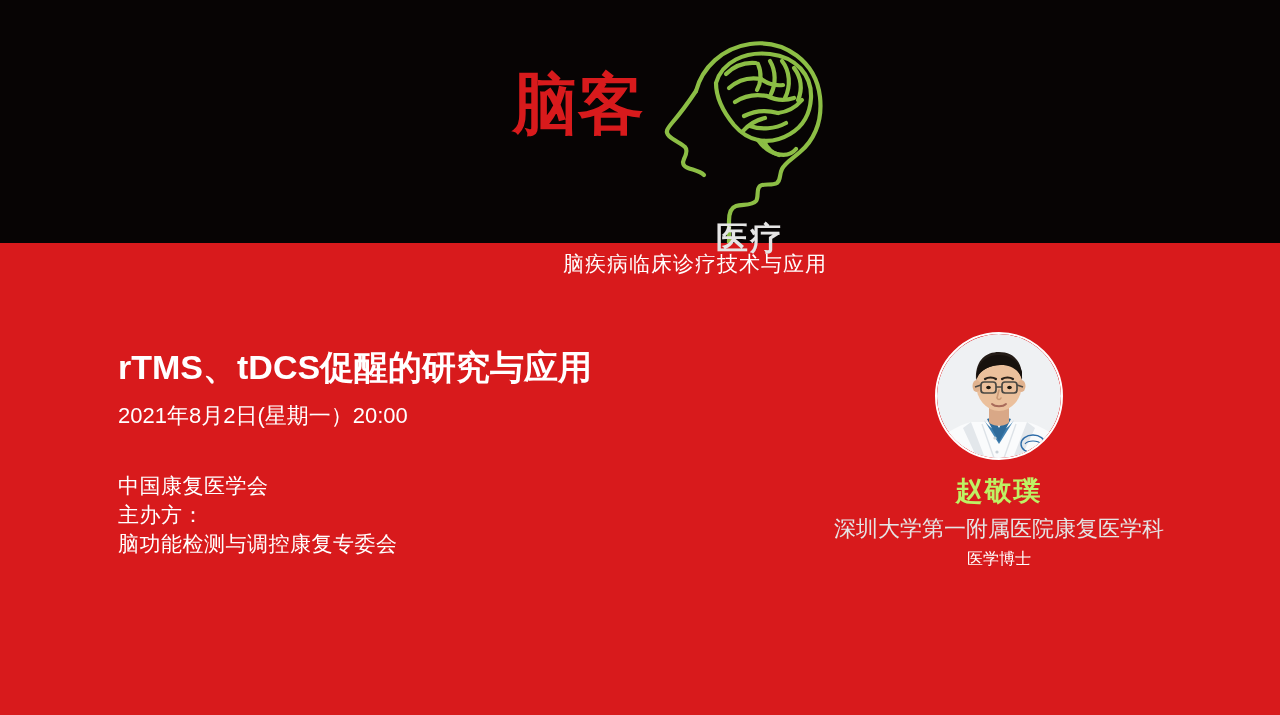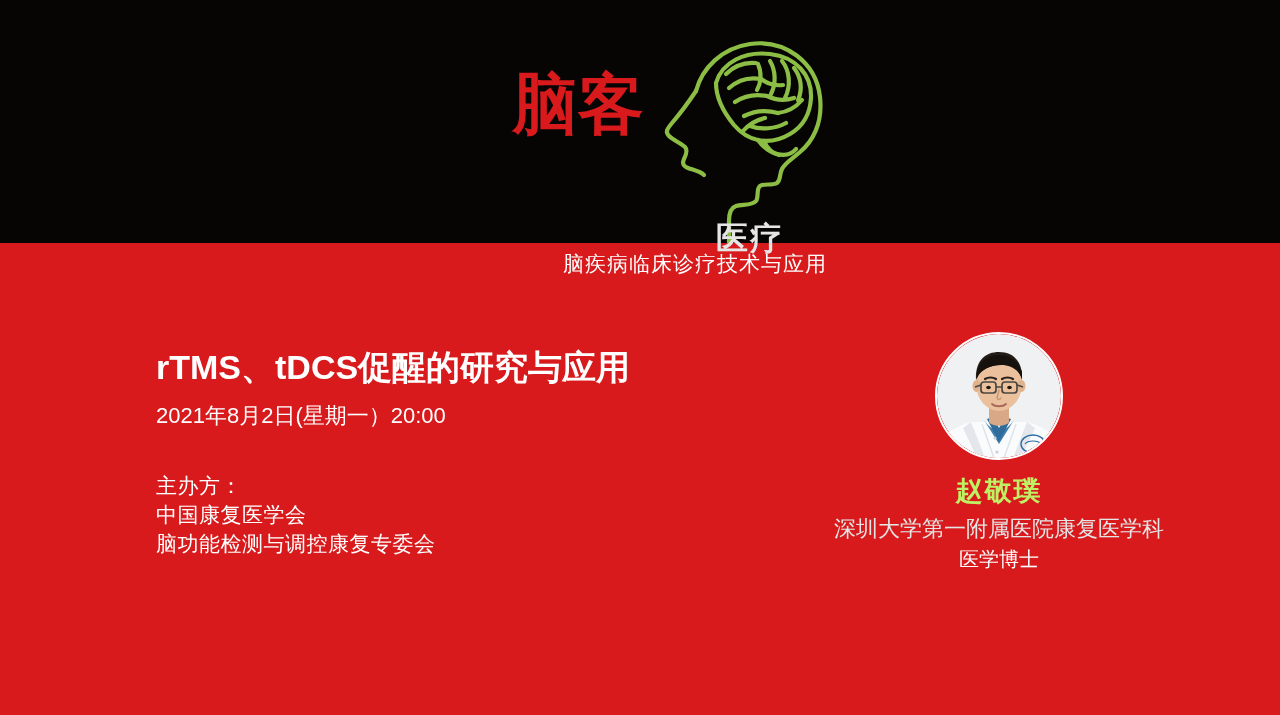--- a/index.html
+++ b/index.html
@@ -86,21 +86,20 @@
     letter-spacing: 1px;
     margin-left: 47px;
   }
 
   
   .left-col {
     position: absolute;
     left: 118px;
     top: 345px;
     width: 700px;
-    margin-left: 38px;
   }
   .lecture-title {
     color: #FFFFFF;
     font-weight: 700;
     font-size: 34px;
     line-height: 44px;
     letter-spacing: 0px;
     white-space: nowrap;
   }
   .lecture-datetime {
@@ -171,21 +170,21 @@
     color: #e5e5e5;
     font-weight: 400;
     font-size: 22px;
     line-height: 30px;
     letter-spacing: 0px;
     white-space: nowrap;
   }
   .speaker-degree {
     color: #FFFFFF;
     font-weight: 400;
-    font-size: 20px;
+    font-size: 16px;
     line-height: 30px;
     letter-spacing: 0px;
     white-space: nowrap;
   }
 </style>
 </head>
 <body>
 
 <div id="poster">
 
@@ -235,22 +234,22 @@
     <div class="brand-sub-tag">医疗</div>
   </div>
 
   <div class="band-subtitle">脑疾病临床诊疗技术与应用</div>
 
   <div class="left-col">
     <div class="lecture-title">rTMS、tDCS促醒的研究与应用</div>
     <div class="lecture-datetime">2021年8月2日(星期一）20:00</div>
 
     <div class="organizer-block">
+      <div class="organizer-line">中国康复医学会</div>
       <div class="organizer-line">主办方：</div>
-      <div class="organizer-line">中国康复医学会</div>
       <div class="organizer-line">脑功能检测与调控康复专委会</div>
     </div>
   </div>
 
   <div class="speaker-col">
 
     <div class="speaker-photo-wrap">
       <div class="speaker-photo-ring">
         <svg class="speaker-photo-svg" viewBox="0 0 124 124">
           <defs>

